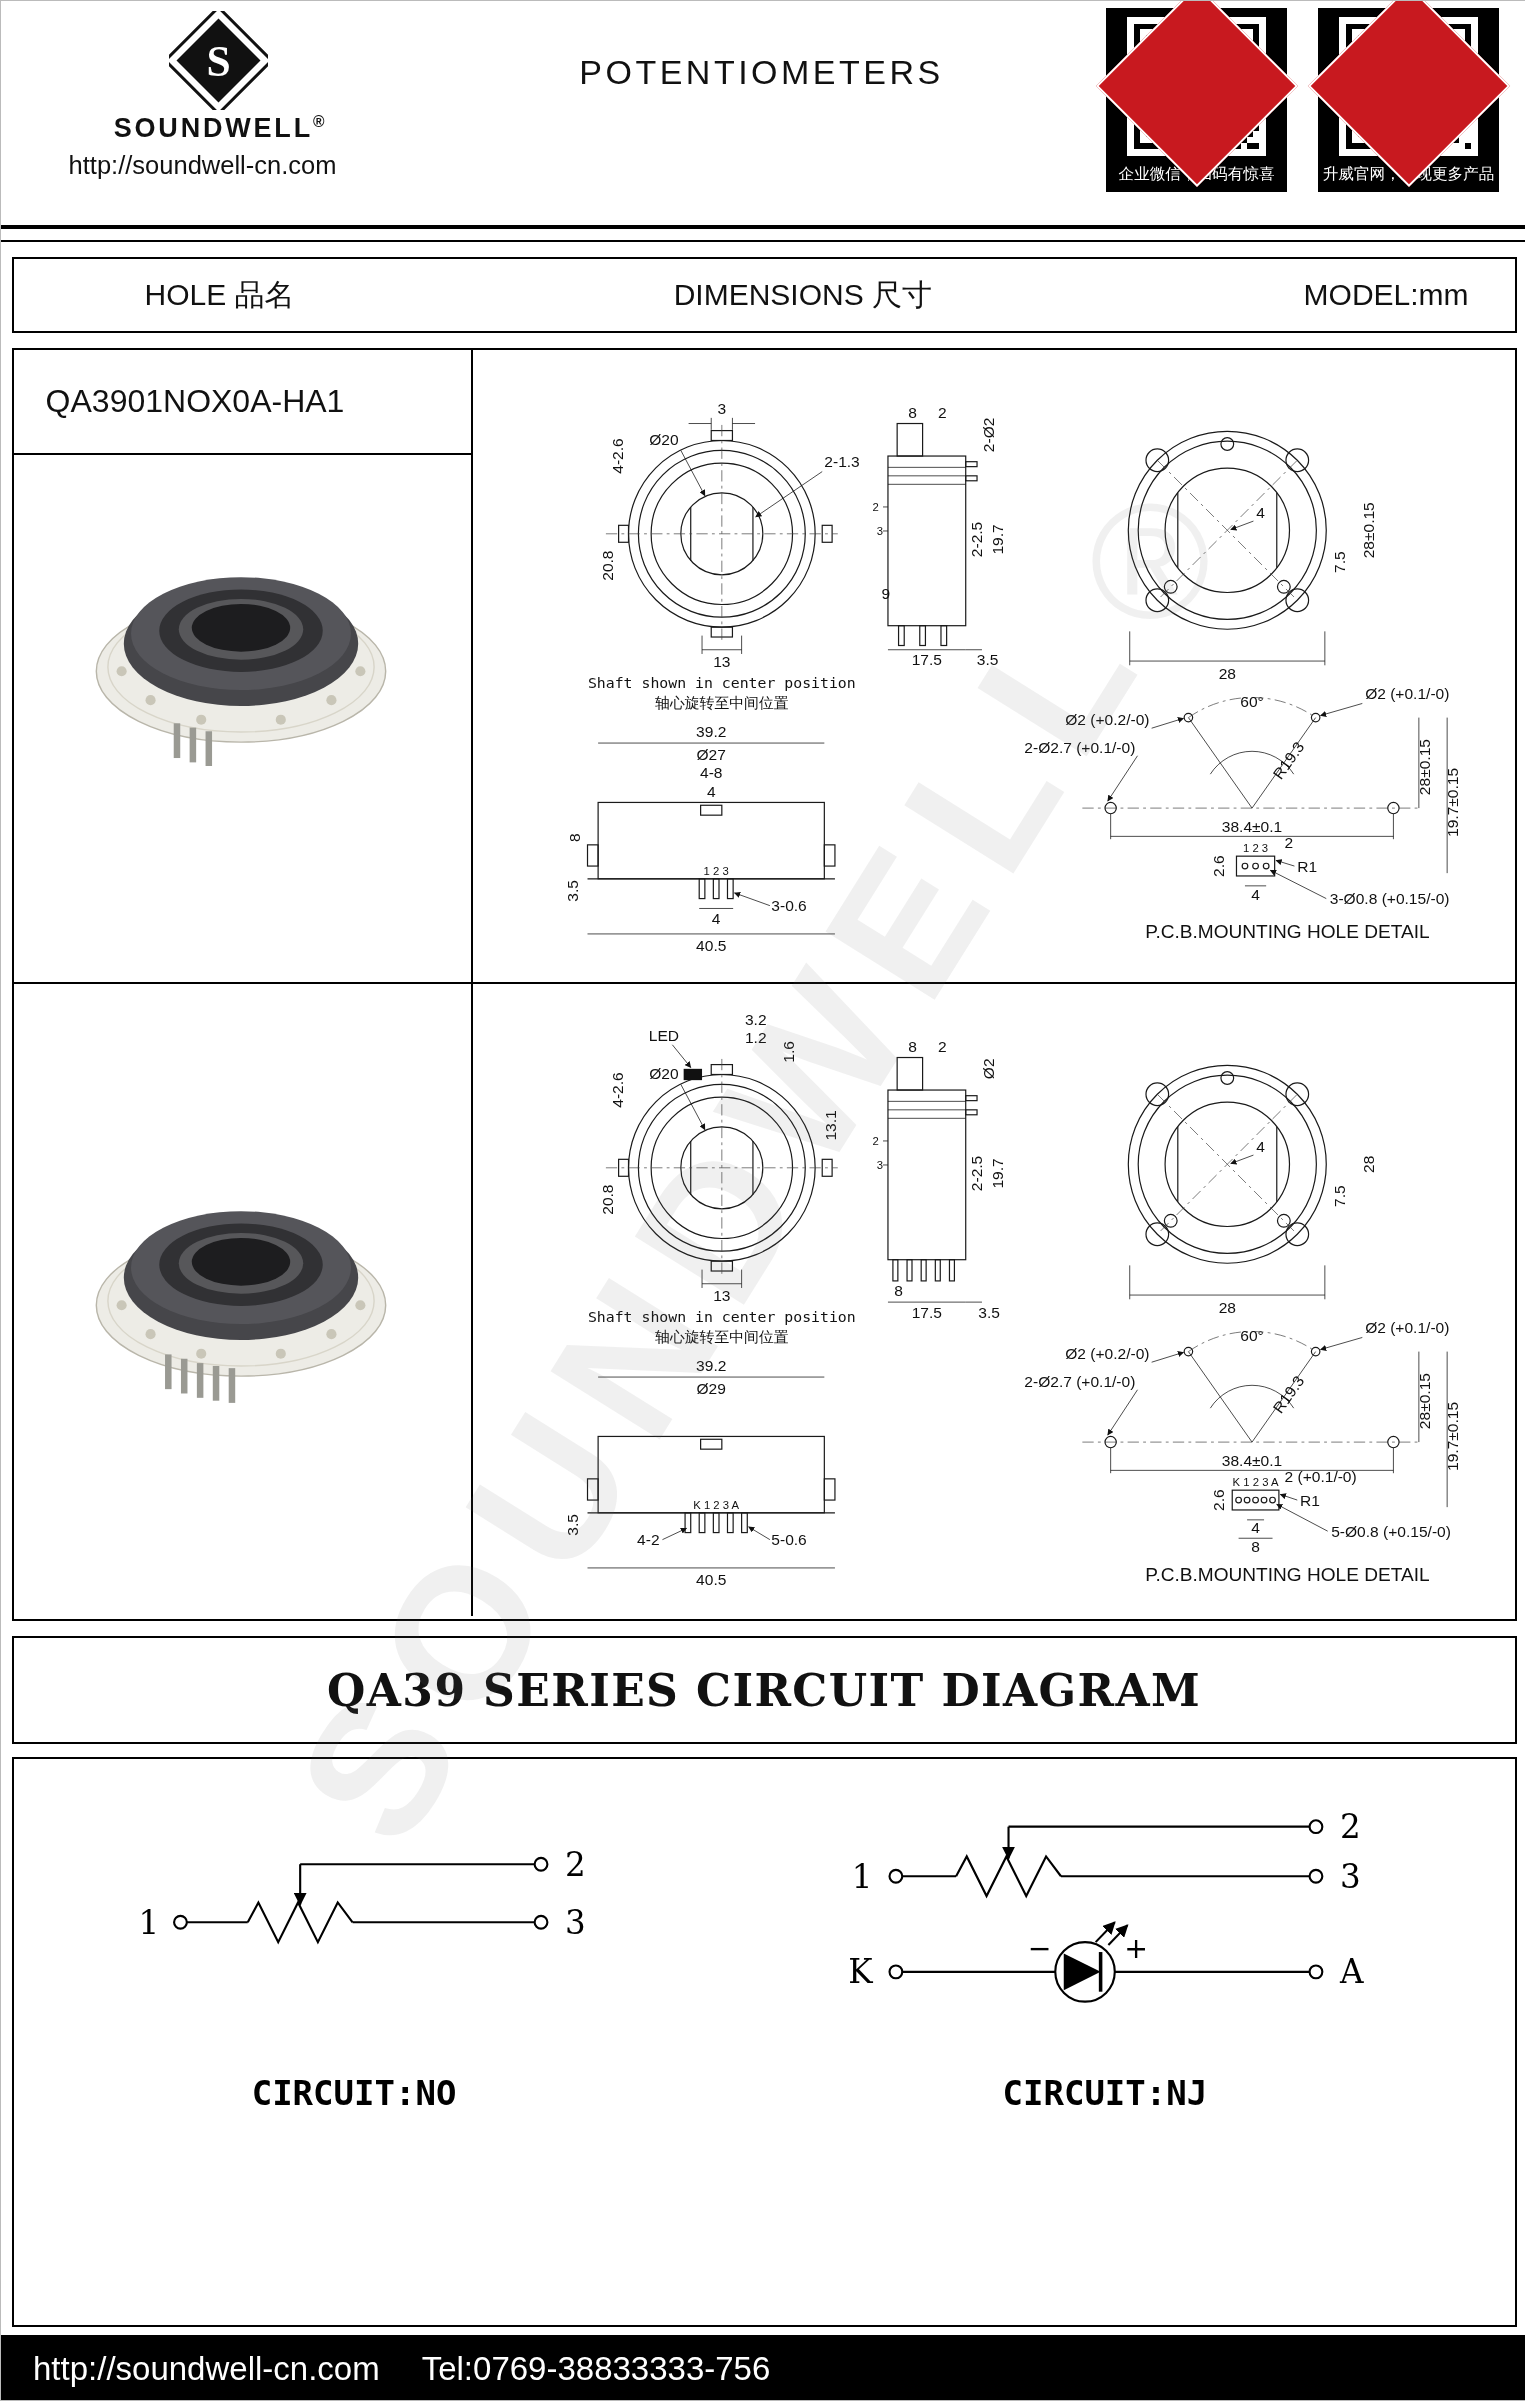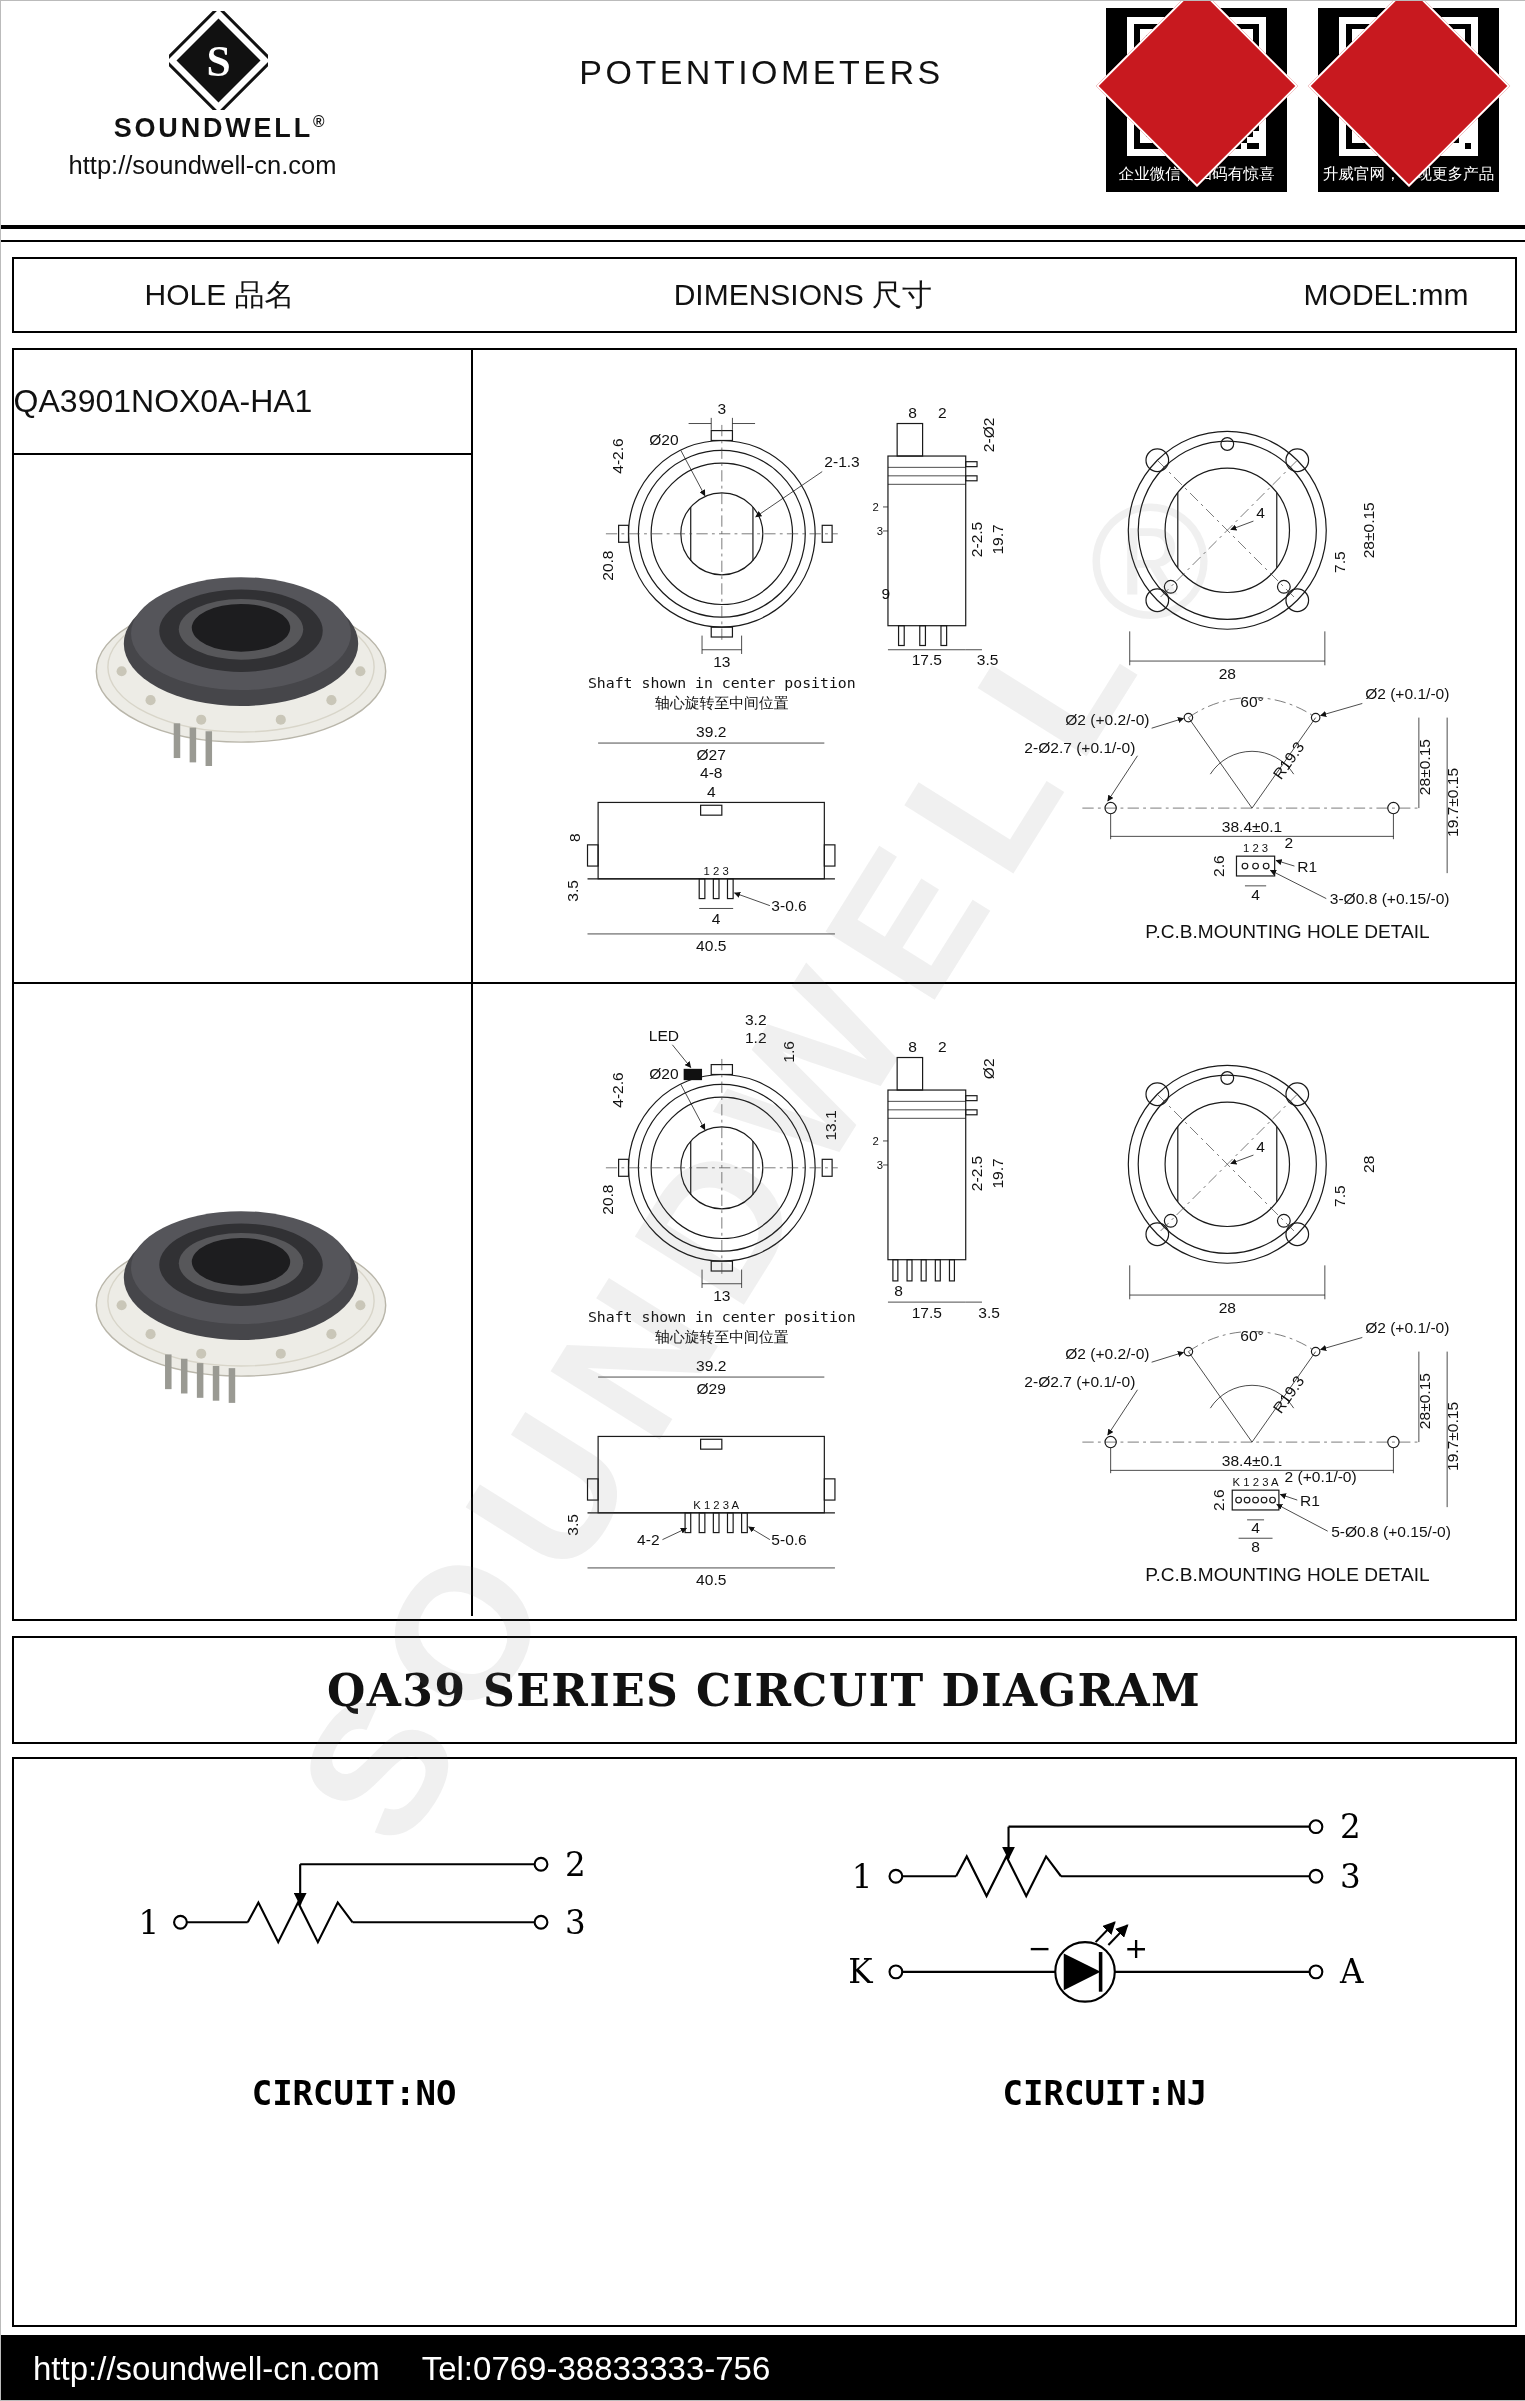--- a/index.html
+++ b/index.html
@@ -34,21 +34,21 @@
   .th-model{position:absolute;left:131px;}
   .th-dims{position:absolute;left:50%;transform:translateX(-35%);}
   .th-unit{position:absolute;right:46px;}
 
   
   .main-box{position:absolute;left:10.6px;top:347px;width:1505px;height:1273px;border:2.8px solid #000;box-sizing:border-box;}
   .model-section{position:relative;display:grid;grid-template-columns:459px 1fr;height:632px;}
   .model-section.second{border-top:2.8px solid #000;height:632px;}
   .model-left{position:relative;border-right:2.8px solid #000;}
   .model-name{height:105px;border-bottom:2.8px solid #000;display:flex;align-items:center;
-              font-size:32px;box-sizing:border-box;text-align:center;}
+              padding-left:32px;font-size:32px;box-sizing:border-box;text-align:center;}
   .photo{position:absolute;left:57px;top:152px;width:340px;height:269px;}
   .model-right{position:relative;}
   .drawings{position:absolute;left:0;top:0;width:100%;height:100%;}
 
   
   .ln{stroke:#1a1a1a;stroke-width:1.7;fill:none;}
   .lnt{stroke:#1a1a1a;stroke-width:1.1;fill:none;}
   .cl{stroke:#444;stroke-width:1;fill:none;stroke-dasharray:16 6 4 6;}
   text.dim{font-family:"Liberation Sans",sans-serif;font-size:22px;fill:#111;}
   text.dims{font-family:"Liberation Sans",sans-serif;font-size:16px;fill:#111;}

